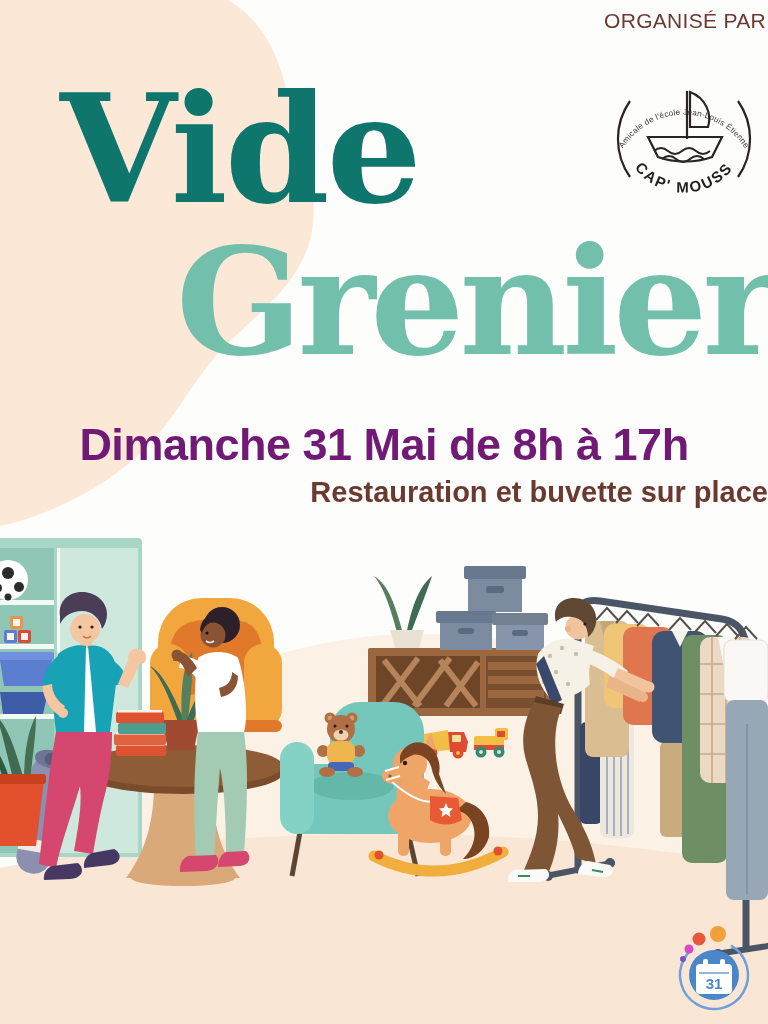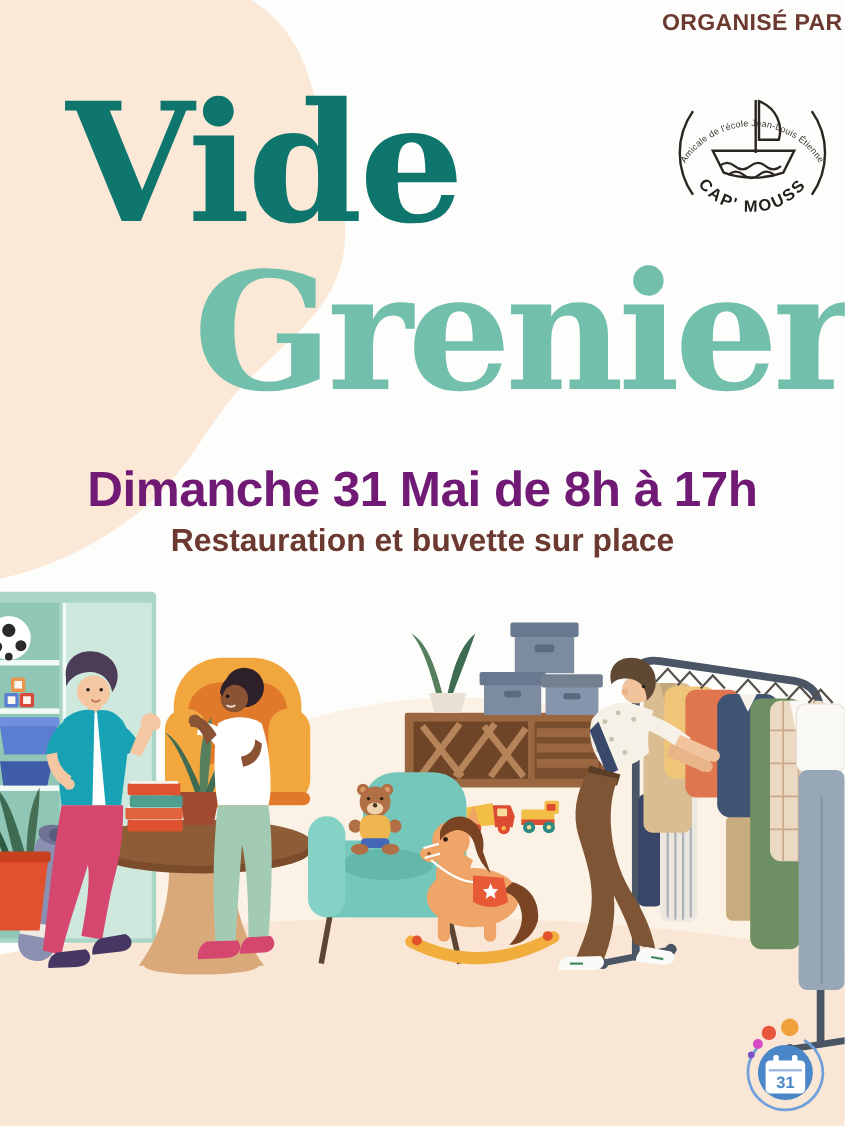--- a/index.html
+++ b/index.html
@@ -2,32 +2,32 @@
 <html><head>
 <meta charset="utf-8">
 <style>
   html,body{margin:0;padding:0;}
   body{
     width:768px;height:1024px;background:#FDFDFC;overflow:hidden;position:relative;
     font-family:"Liberation Sans",sans-serif;
   }
   .layer{position:absolute;}
   .organizer{
-    position:absolute;top:9px;right:2px;font-size:21px;font-weight:bold;
+    position:absolute;top:9px;right:2px;font-size:21px;font-weight:normal;
     letter-spacing:.3px;color:#6B392F;white-space:nowrap;margin-left:18px;
   }
   .title{font-family:"DejaVu Serif",serif;font-weight:bold;line-height:1;position:absolute;margin:0;white-space:nowrap;}
   .title-vide{top:74px;left:60px;font-size:150px;letter-spacing:-3px;color:#0f766e;}
   .title-grenier{top:228px;left:176px;font-size:148px;letter-spacing:-5px;color:#72BFAC;}
   .event-date{
     position:absolute;top:420px;left:0;width:768px;text-align:center;
     font-size:45px;font-weight:bold;color:#701a75;letter-spacing:-.5px;line-height:1.1;
   }
   .event-info{
-    position:absolute;top:477px;left:0;width:768px;text-align:center;
+    position:absolute;top:477px;left:0;width:768px;text-align:right;
     font-size:29px;font-weight:bold;color:#6B392F;line-height:1.1;
   }
   svg text{font-family:"Liberation Sans",sans-serif;}
 </style>
 </head>
 <body>
 
 <svg class="layer" style="top:0;left:0" width="340" height="540" viewBox="0 0 340 540">
   <path d="M0,0 L228,0 C262,20 278,52 288,96 C298,140 318,176 313,224 C306,290 244,318 206,368 C180,402 162,440 118,472 C84,497 40,518 0,526 Z" fill="#FBE8D7"></path>
 </svg>

